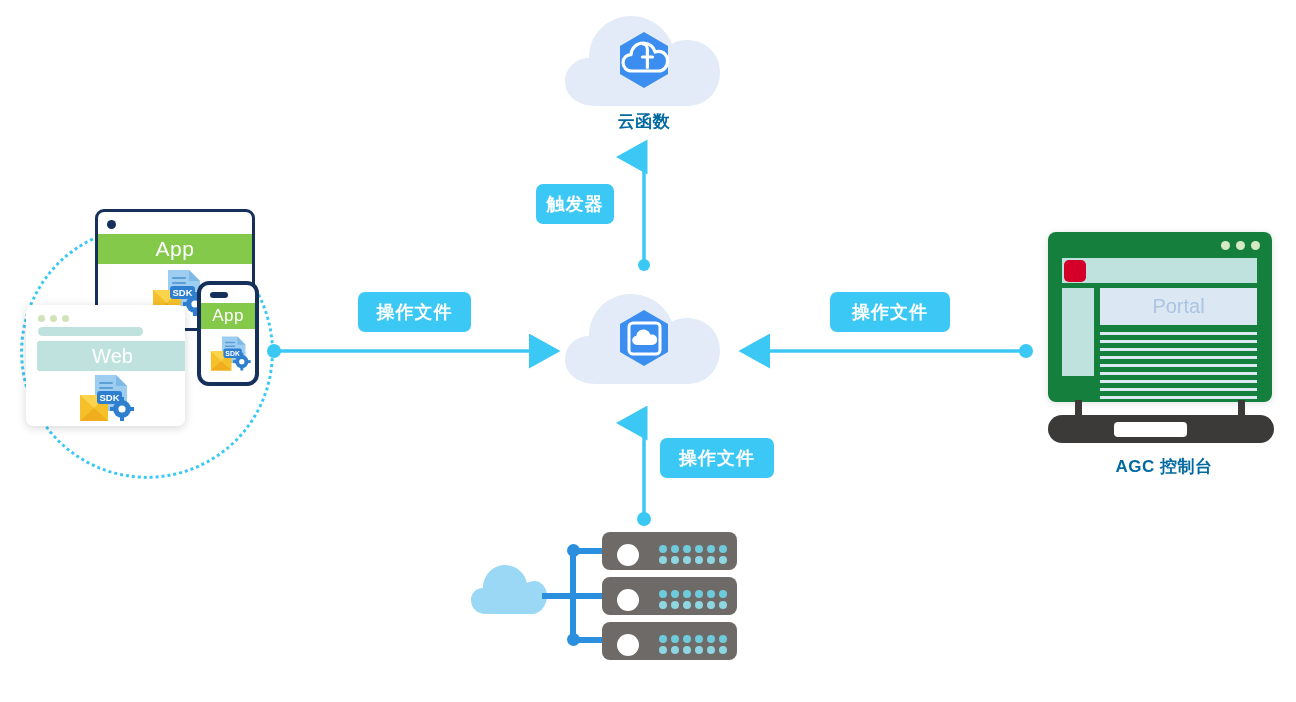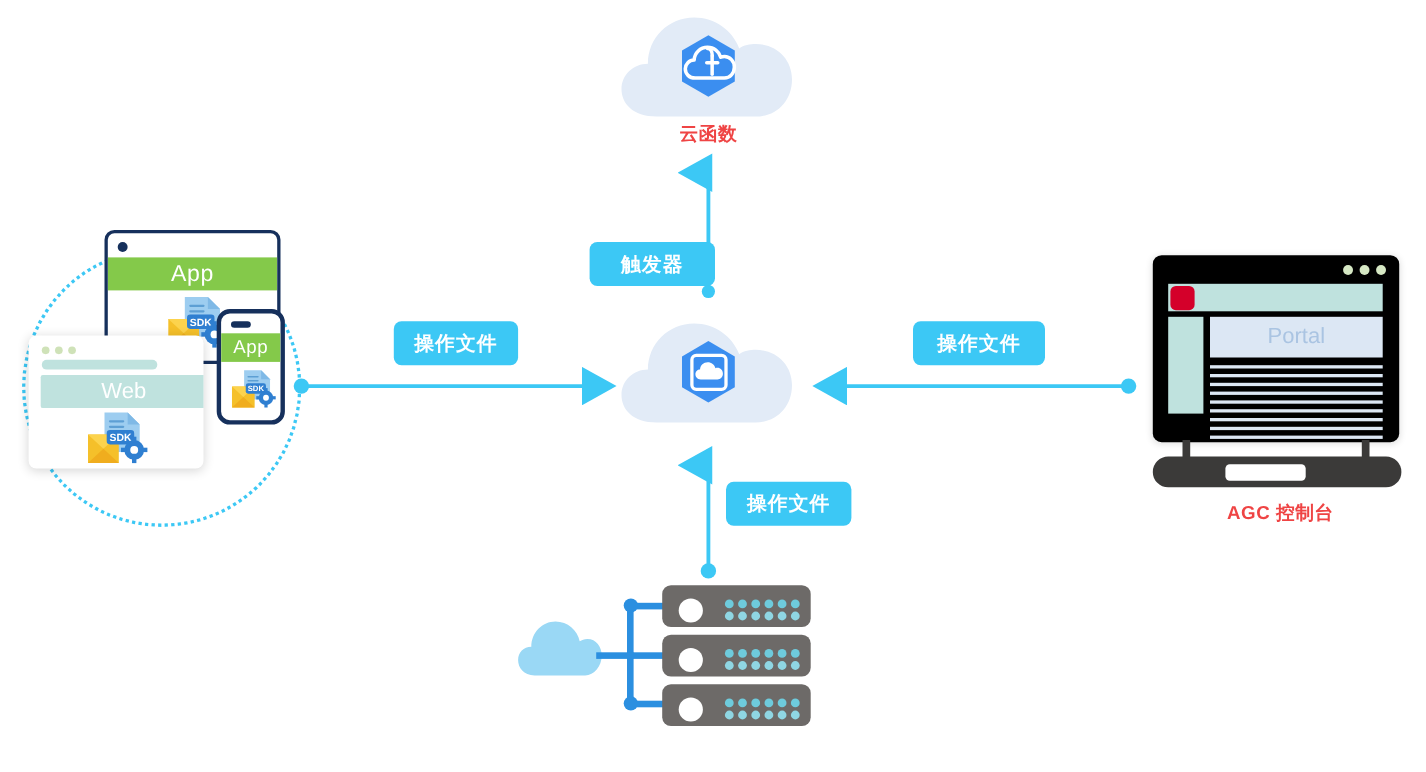--- a/index.html
+++ b/index.html
@@ -21,21 +21,21 @@
     height: 702px;
   }
   .abs { position: absolute; }
 
   
   .node-label {
     position: absolute;
     text-align: center;
     font-weight: bold;
     font-size: 17px;
-    color: #ef4444;
+    color: #0369a1;
     letter-spacing: 0.5px;
     white-space: nowrap;
   }
 
   
   .badge {
     position: absolute;
     background: #3cc8f5;
     color: #ffffff;
     font-weight: bold;
@@ -133,21 +133,21 @@
     align-items: center;
     justify-content: center;
     font-size: 20px;
     border-radius: 2px;
   }
 
   
   .monitor { position: absolute; }
   .monitor-screen {
     position: absolute;
-    background: #000000;
+    background: #15803d;
     border-radius: 8px;
     box-shadow: 0 1px 7px rgba(0,0,0,0.13);
     overflow: hidden;
   }
   .mon-dots {
     position: absolute;
     display: flex;
     gap: 6px;
     right: 12px; top: 9px;
   }
@@ -312,21 +312,21 @@
                C157 82 143 96 124 96 Z" fill="#e2ebf7"></path>
       <path d="M81 22 L105 36 L105 64 L81 78 L57 64 L57 36 Z" fill="#3b8ef0"></path>
       <rect x="66" y="35" width="31" height="31" rx="4" fill="none" stroke="#ffffff" stroke-width="3"></rect>
       <path d="M74 57 C71 57 69.2 54.8 69.2 52.3 C69.2 49.9 71 48 73.4 48
                C73.6 44.2 76.6 41.4 80.4 41.4 C83.8 41.4 86.6 43.7 87.4 46.7
                C88 46.5 88.6 46.4 89.2 46.4 C92 46.4 94.2 48.8 94.2 51.8
                C94.2 54.7 92 57 89.2 57 Z" fill="#ffffff"></path>
     </svg>
   </div>
 
-  <div class="badge" style="left:536px;top:184px;width:114px;height:40px;margin-top:36px;">触发器</div>
+  <div class="badge" style="left:536px;top:184px;width:78px;height:40px;">触发器</div>
 
   <div class="badge" style="left:358px;top:292px;width:113px;height:40px;">操作文件</div>
 
   <div class="badge" style="left:830px;top:292px;width:120px;height:40px;">操作文件</div>
 
   <div class="badge" style="left:660px;top:438px;width:114px;height:40px;">操作文件</div>
 
   <div class="dotted-circle" style="left:20px;top:225px;width:254px;height:254px;"></div>
 
   <div class="tablet" style="left:95px;top:209px;width:160px;height:122px;">

